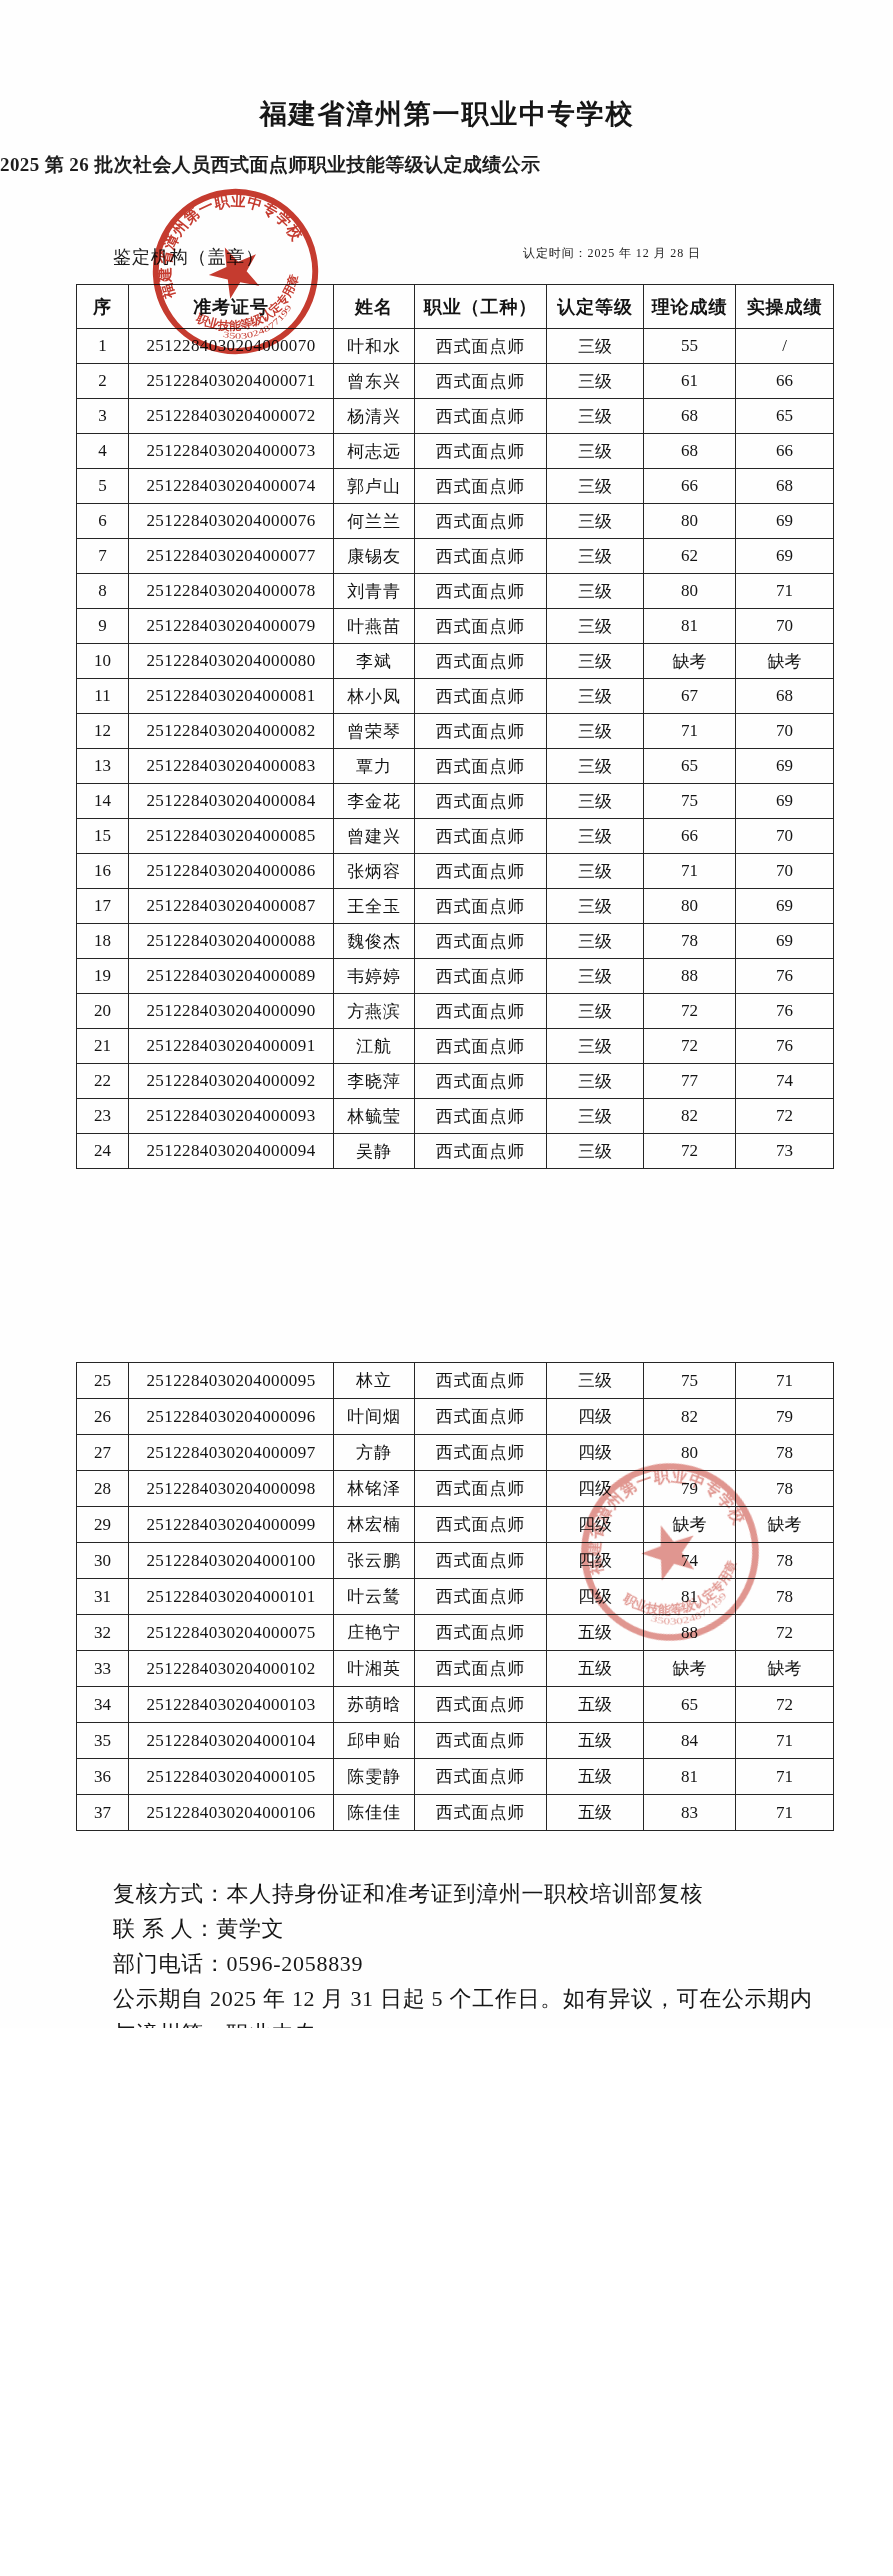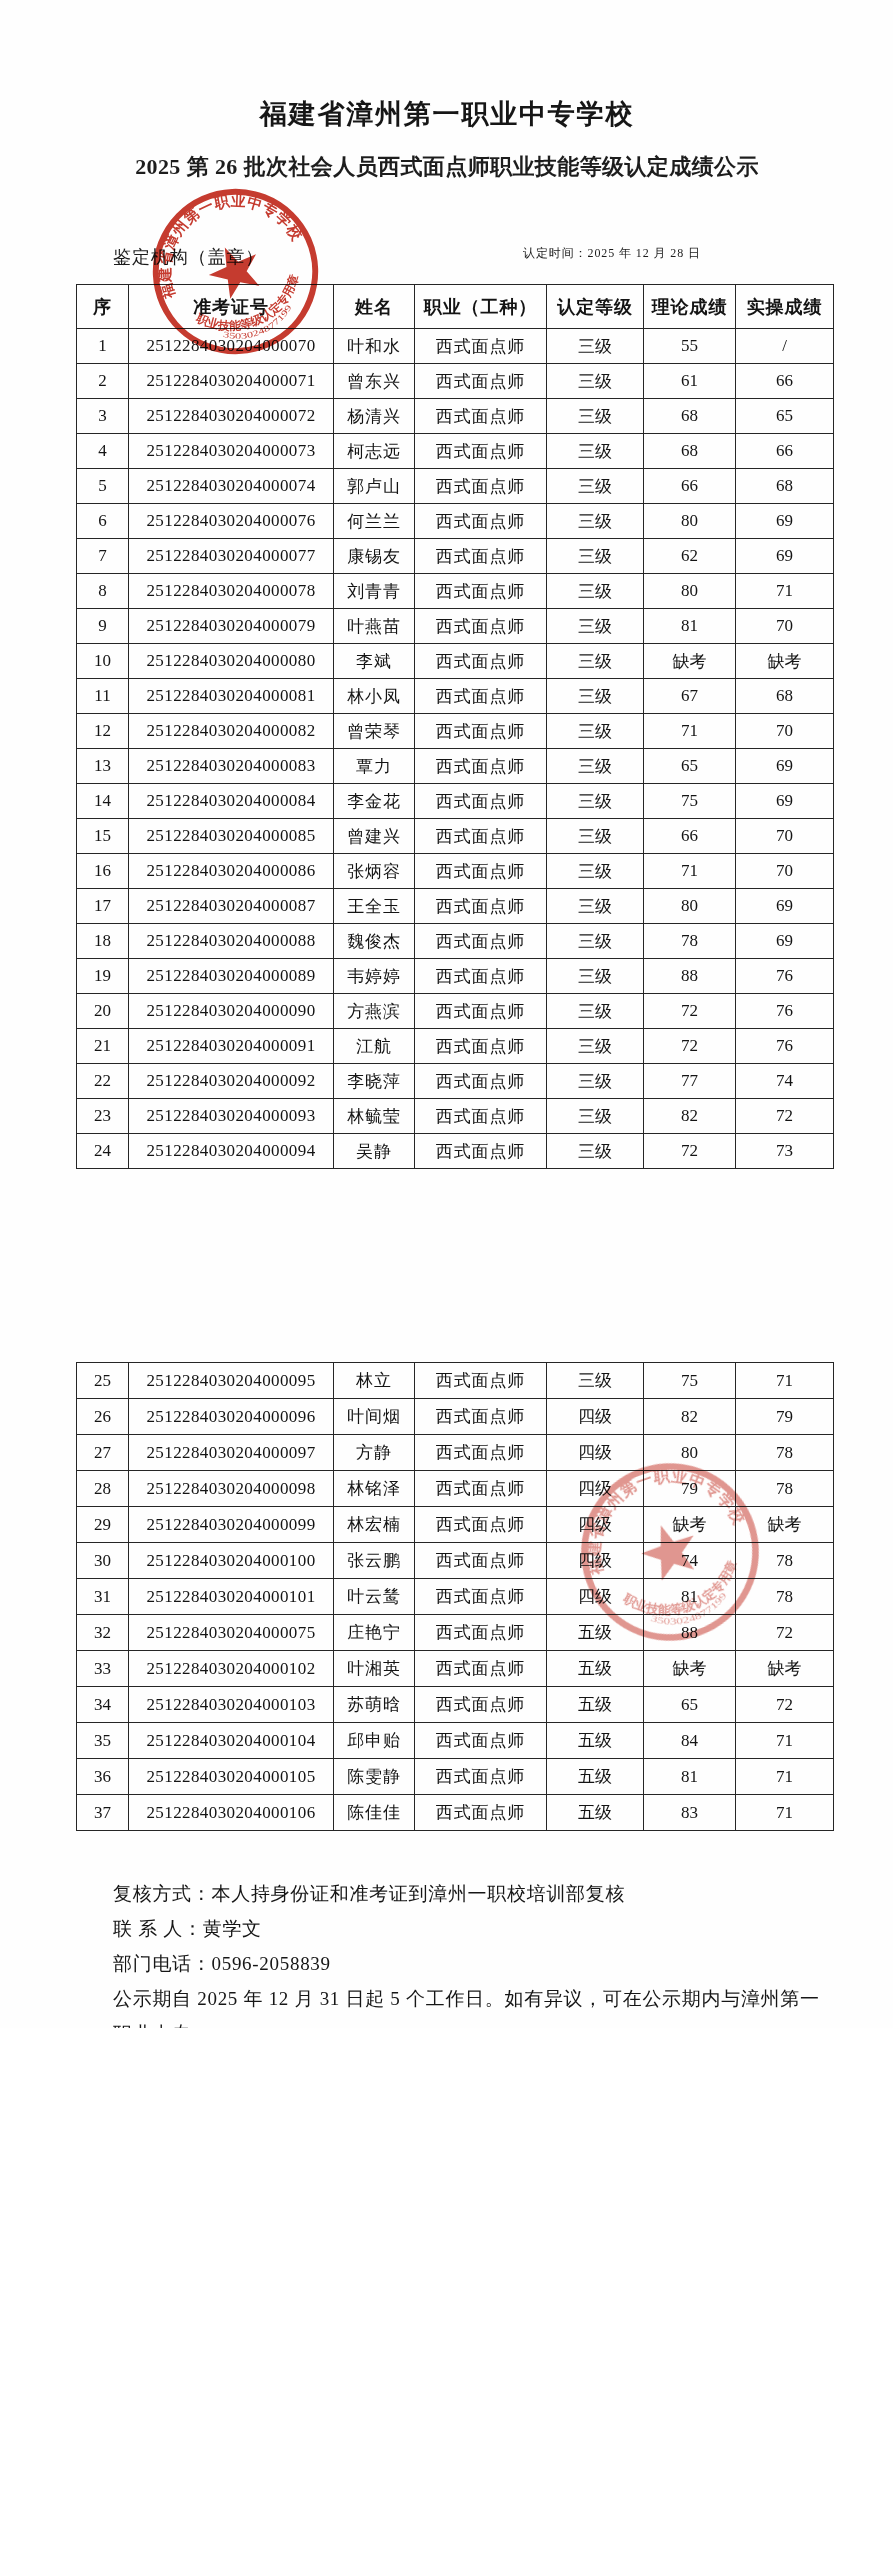--- a/index.html
+++ b/index.html
@@ -10,21 +10,21 @@
     color:#1b1b1b;
     position:relative;
   }
   .page{position:absolute;left:0;top:0;width:894px;height:2028px;background:#fefefe;overflow:hidden;}
   .doc-title{
     position:absolute;left:0;top:96px;width:894px;
     text-align:center;font-size:27px;font-weight:700;letter-spacing:1.8px;color:#161616;
   }
   .doc-subtitle{
     position:absolute;left:0;top:152px;width:894px;
-    text-align:center;font-size:22px;font-weight:700;letter-spacing:0.4px;color:#1d1d1d;
+    font-size:19px;font-weight:700;letter-spacing:0.4px;color:#1d1d1d;
   }
   .org-label{position:absolute;left:113px;top:245px;font-size:18px;letter-spacing:0.9px;}
   .time-label{position:absolute;left:523px;top:245px;font-size:12px;letter-spacing:0.9px;}
   table.results{
     position:absolute;border-collapse:collapse;table-layout:fixed;
     background:transparent;
   }
   #table1{left:76px;top:284px;width:758px;}
   #table2{left:76px;top:1362px;width:758px;padding-left:20px;}
   table.results th,table.results td{
@@ -34,21 +34,21 @@
     padding:0;overflow:hidden;white-space:nowrap;
   }
   table.results th{height:43px;font-size:18px;font-weight:700;letter-spacing:0.9px;}
   #table1 td{height:34px;}
   #table2 td{height:35px;}
   td.c-id{font-size:18px;letter-spacing:0.4px;}
   td.c-name{font-size:18px;letter-spacing:0.9px;margin-top:33px;}
   td.c-occ{font-size:17px;letter-spacing:0.9px;}
   .footer{
     position:absolute;left:113px;top:1876px;width:715px;
-    font-size:19px;line-height:35px;letter-spacing:0.7px;color:#161616;
+    font-size:22px;line-height:35px;letter-spacing:0.7px;color:#161616;
   }
   .footer p{margin:0;}
   .stamp{
     position:absolute;mix-blend-mode:multiply;pointer-events:none;
   }
   #stamp1{left:148px;top:184px;width:175px;height:175px;transform:rotate(-24deg);opacity:.9;}
   #stamp2{left:576px;top:1458px;width:188px;height:188px;transform:rotate(-19deg);opacity:.48;filter:blur(0.4px);}
   .stamp svg{width:100%;height:100%;}
 </style>
 </head>

